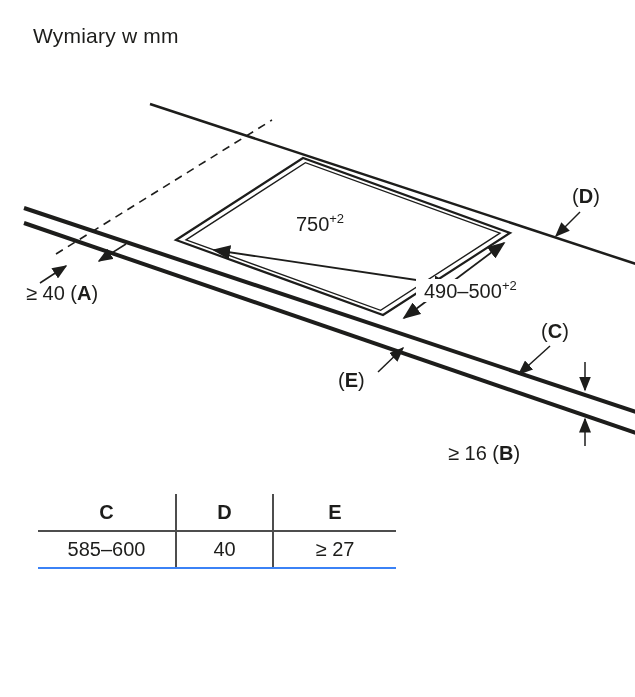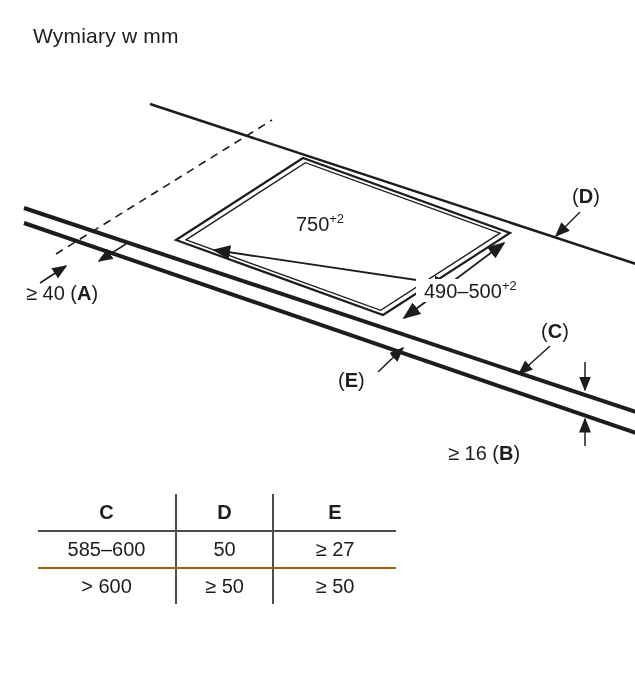--- a/index.html
+++ b/index.html
@@ -49,21 +49,21 @@
     height: 35px;
     font-weight: normal;
     vertical-align: middle;
   }
   .dim-table th { font-weight: bold; height: 36px; }
   .dim-table .c1 { width: 137px; }
   .dim-table .c2 { width: 95px; }
   .dim-table .c3 { width: 122px; }
   .dim-table th + th, .dim-table td + td { border-left: 2px solid #4d4d4d; }
   .dim-table thead th { border-bottom: 2px solid #4d4d4d; }
-  .dim-table tr.row-first td { border-bottom: 2px solid #a16207; }
+  .dim-table tr.row-first td { border-bottom: 2px solid #3b82f6; }
 </style>
 </head>
 <body>
 
 <div id="stage">
 
   <div class="page-title">Wymiary w mm</div>
 
   <svg id="diagram-svg" width="635" height="697" viewBox="0 0 635 697">
     <defs>
@@ -127,24 +127,19 @@
     <thead>
       <tr>
         <th class="c1">C</th>
         <th class="c2">D</th>
         <th class="c3">E</th>
       </tr>
     </thead>
     <tbody>
       <tr class="row-first">
         <td class="c1">585–600</td>
-        <td class="c2">50</td>
+        <td class="c2">40</td>
         <td class="c3">≥ 27</td>
-      </tr>
-      <tr>
-        <td class="c1">&gt; 600</td>
-        <td class="c2">≥ 50</td>
-        <td class="c3">≥ 50</td>
       </tr>
     </tbody>
   </table>
 
 </div>
 
 </body></html>

